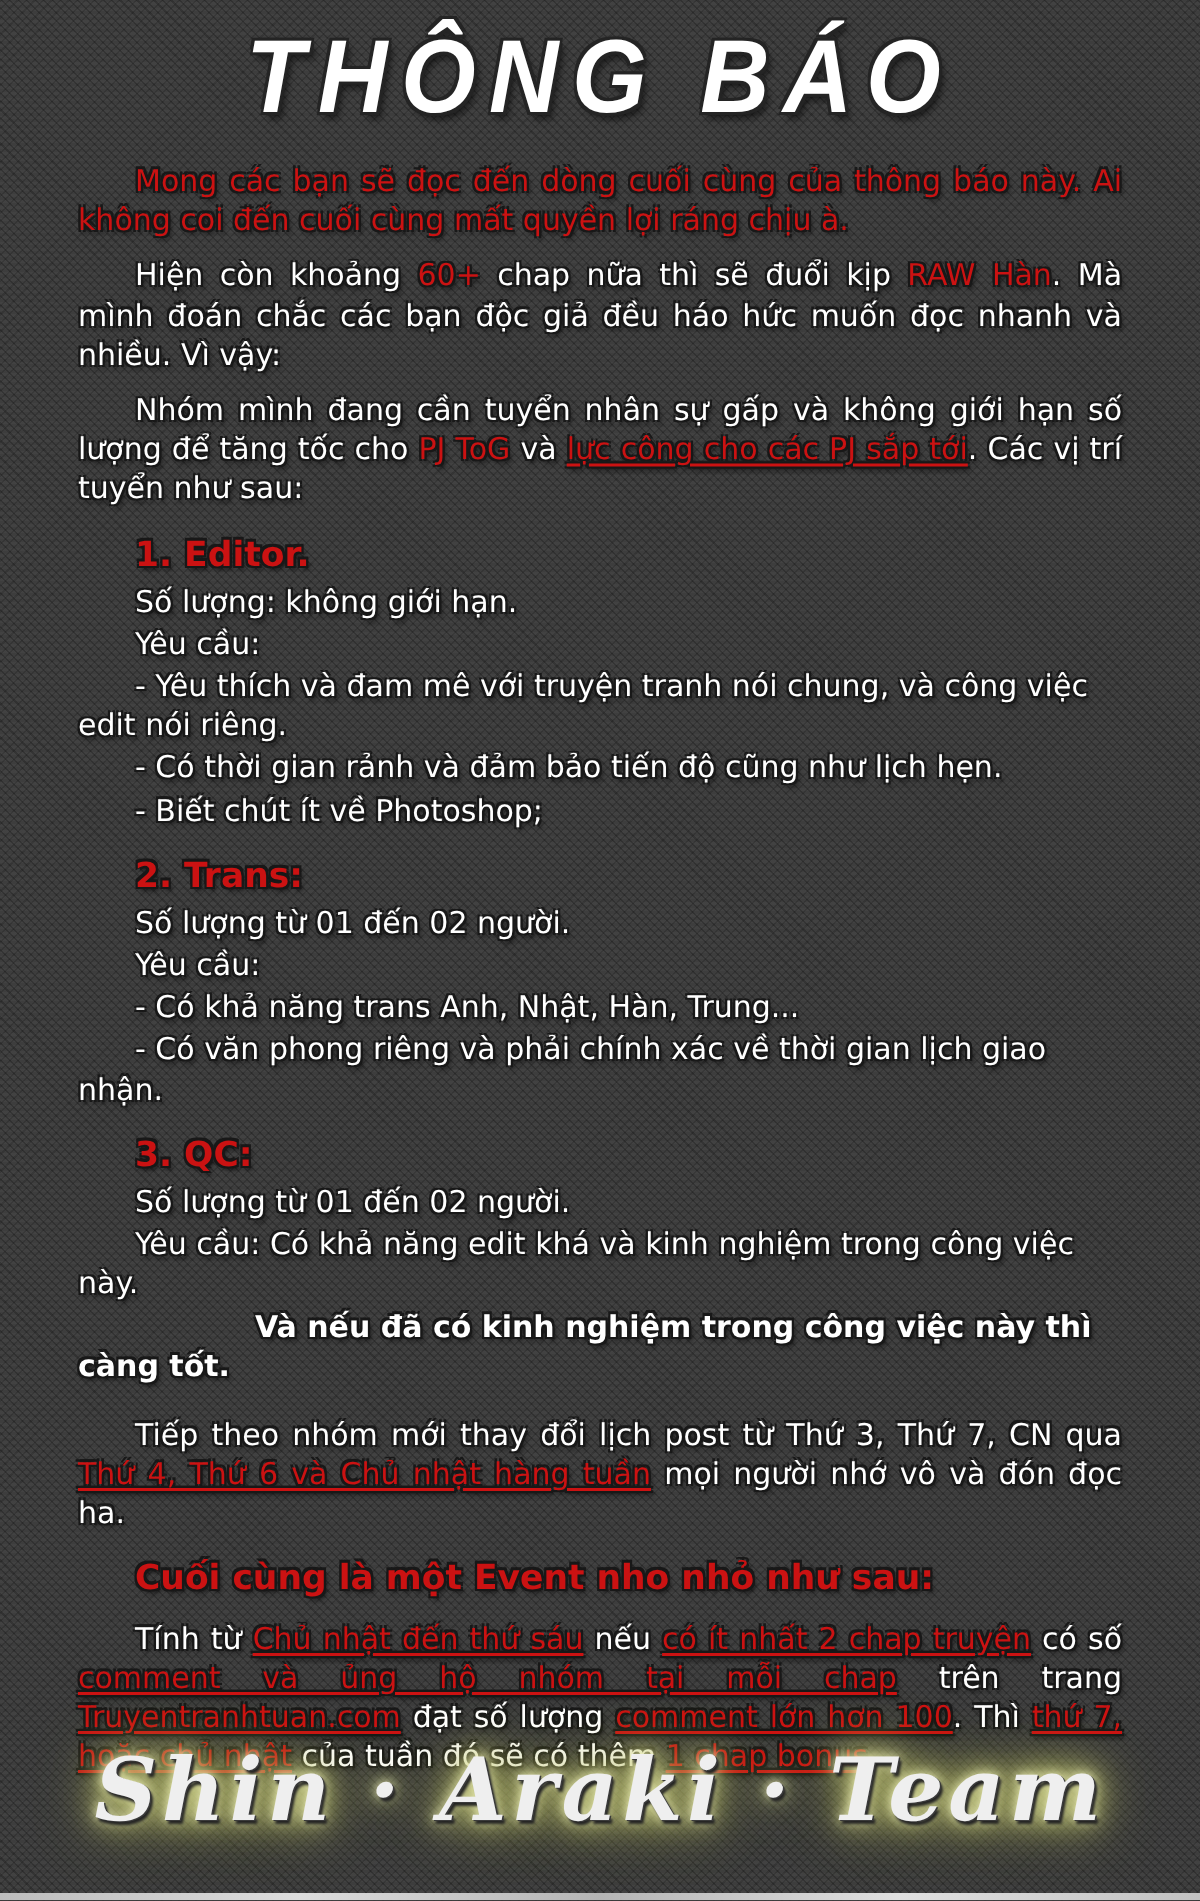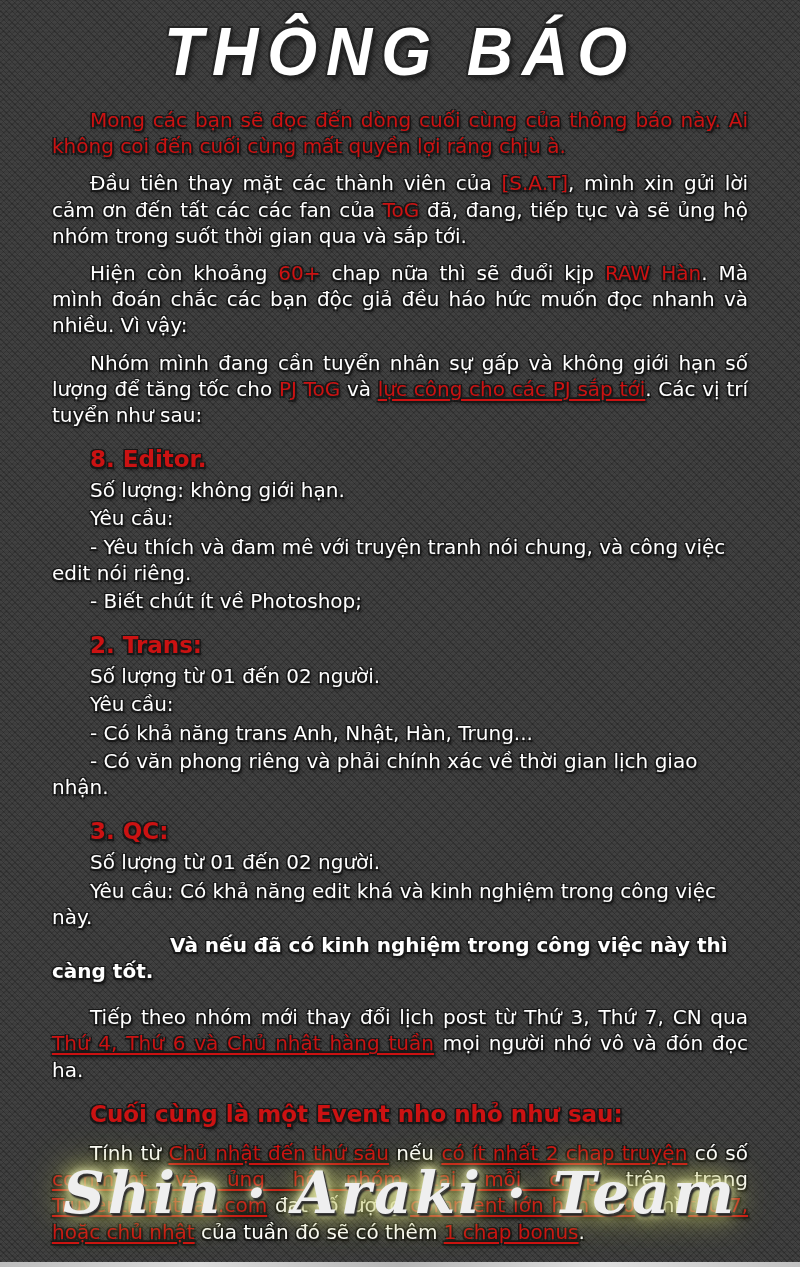--- a/index.html
+++ b/index.html
@@ -85,27 +85,27 @@
   }
 </style>
 </head>
 <body>
 
 <div class="page">
   <div class="title">THÔNG BÁO</div>
 
   <div class="content">
       <div class="block paragraph"><span class="red">Mong các bạn sẽ đọc đến dòng cuối cùng của thông báo này. Ai không coi đến cuối cùng mất quyền lợi ráng chịu à.</span></div>
-      <div class="block paragraph"><span>Đầu tiên thay mặt các thành viên của </span><span class="red">[S.A.T]</span><span>, mình xin gửi lời cảm ơn đến tất các các fan của </span><span class="red">ToG</span><span> đã, đang, tiếp tục và sẽ ủng hộ nhóm trong suốt thời gian qua và sắp tới.</span></div>
       <div class="block paragraph"><span>Hiện còn khoảng </span><span class="red">60+</span><span> chap nữa thì sẽ đuổi kịp </span><span class="red">RAW Hàn</span><span>. Mà mình đoán chắc các bạn độc giả đều háo hức muốn đọc nhanh và nhiều. Vì vậy:</span></div>
       <div class="block paragraph"><span>Nhóm mình đang cần tuyển nhân sự gấp và không giới hạn số lượng để tăng tốc cho </span><span class="red">PJ ToG</span><span> và </span><span class="red underline">lực công cho các PJ sắp tới</span><span>. Các vị trí tuyển như sau:</span></div>
-      <div class="block header"><span class="red">8. Editor.</span></div>
+      <div class="block header"><span class="red">1. Editor.</span></div>
       <div class="block line"><span>Số lượng: không giới hạn.</span></div>
       <div class="block line"><span>Yêu cầu:</span></div>
       <div class="block line"><span>- Yêu thích và đam mê với truyện tranh nói chung, và công việc edit nói riêng.</span></div>
+      <div class="block line"><span>- Có thời gian rảnh và đảm bảo tiến độ cũng như lịch hẹn.</span></div>
       <div class="block line"><span>- Biết chút ít về Photoshop;</span></div>
       <div class="block header"><span class="red">2. Trans:</span></div>
       <div class="block line"><span>Số lượng từ 01 đến 02 người.</span></div>
       <div class="block line"><span>Yêu cầu:</span></div>
       <div class="block line"><span>- Có khả năng trans Anh, Nhật, Hàn, Trung...</span></div>
       <div class="block line"><span>- Có văn phong riêng và phải chính xác về thời gian lịch giao nhận.</span></div>
       <div class="block header"><span class="red">3. QC:</span></div>
       <div class="block line"><span>Số lượng từ 01 đến 02 người.</span></div>
       <div class="block line"><span>Yêu cầu: Có khả năng edit khá và kinh nghiệm trong công việc này.</span></div>
       <div class="block line indent2"><span>Và nếu đã có kinh nghiệm trong công việc này thì càng tốt.</span></div>

